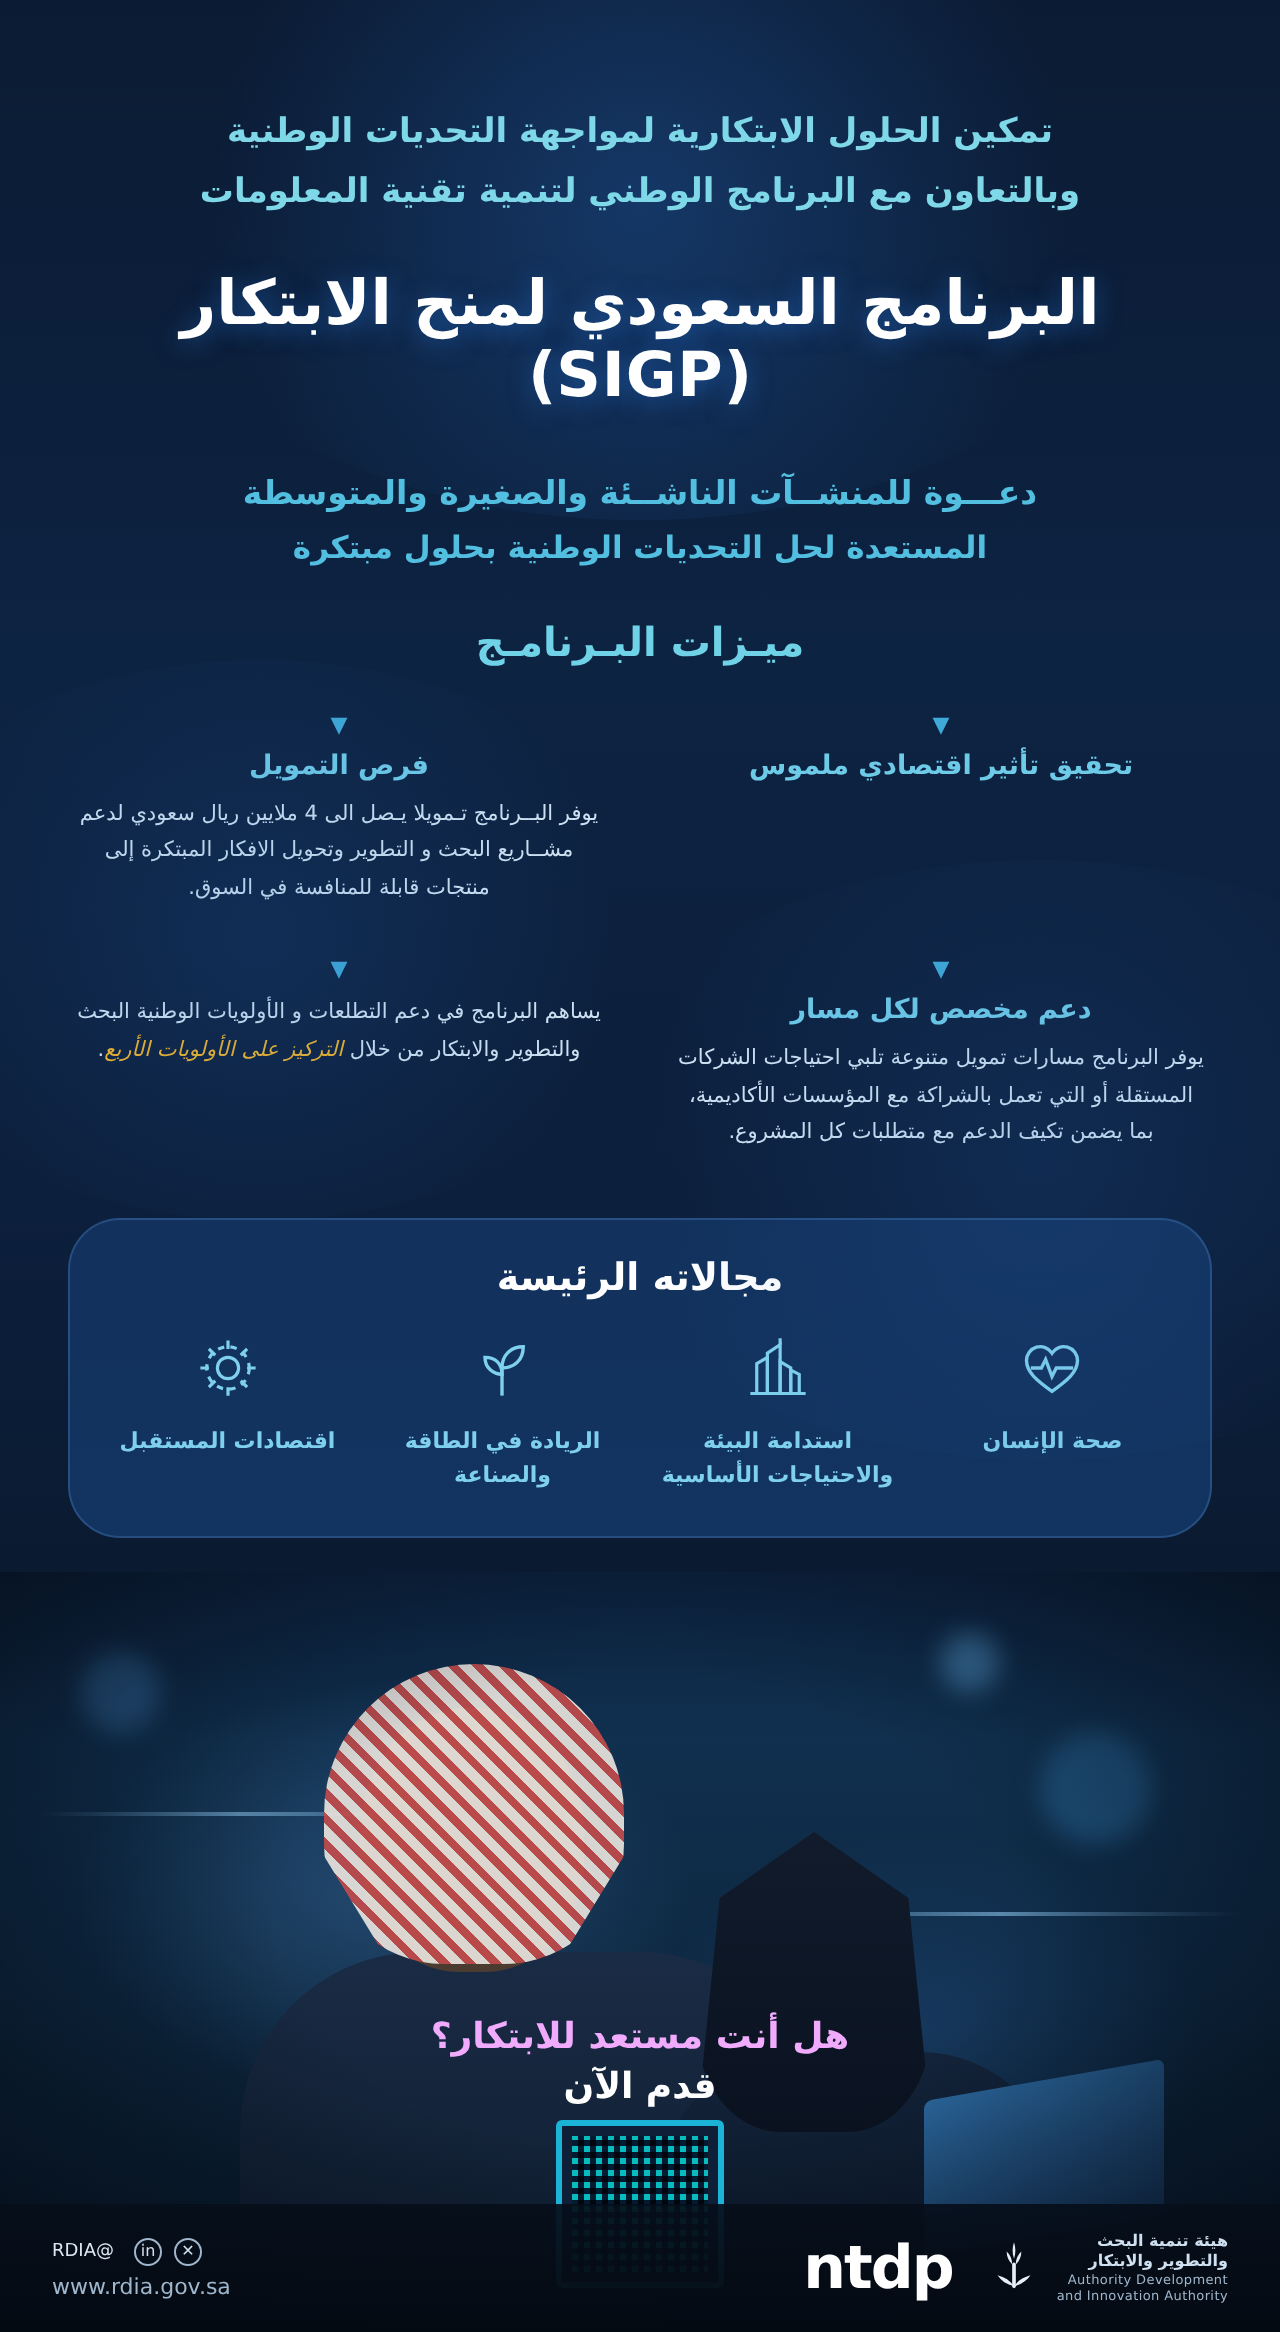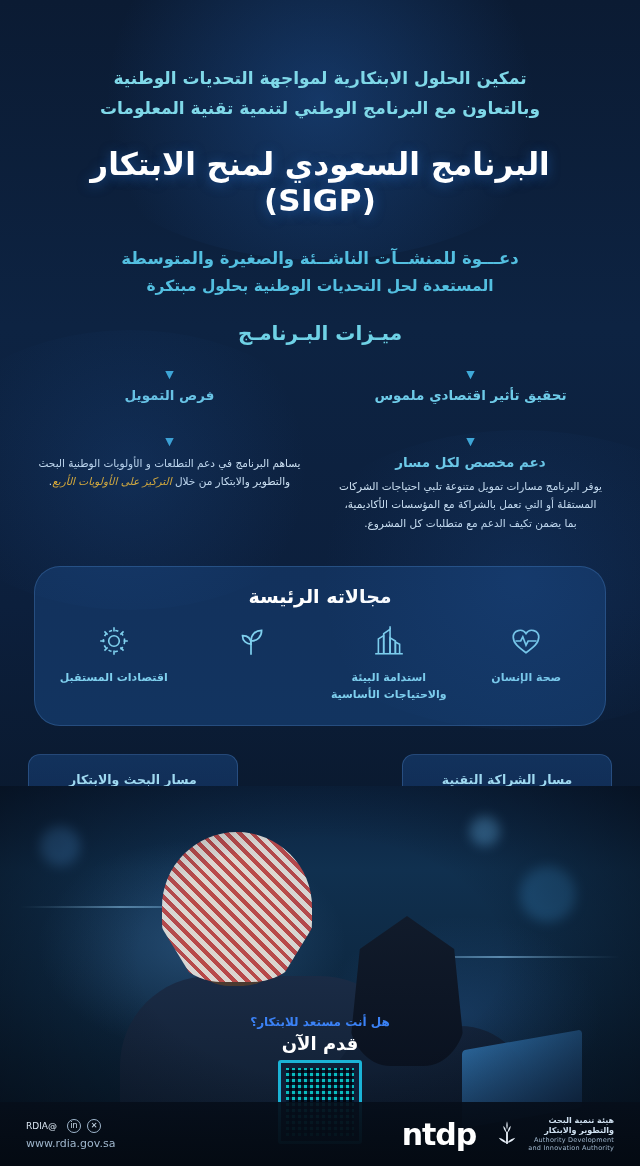--- a/index.html
+++ b/index.html
@@ -20,21 +20,20 @@
   }
   .glow.g1 { width:520px; height:320px; left:60px; top:-60px; }
   .glow.g2 { width:420px; height:280px; left:-80px; top:330px; opacity:.5; }
   .glow.g3 { width:480px; height:300px; right:-120px; top:430px; opacity:.45; }
 
   
   .header { position:relative; padding:52px 44px 0; text-align:center; }
   .tagline {
     font-size:17px; line-height:1.75; color:#7fd8e8; font-weight:600;
     letter-spacing:.2px;
-    margin-top:12px;
   }
   .title {
     margin-top:22px; font-size:31px; font-weight:bold; color:#ffffff;
     letter-spacing:.4px; text-shadow:0 2px 12px rgba(40,120,220,.5);
   }
   .subtitle {
     margin-top:26px; font-size:16.5px; font-weight:bold; line-height:1.8;
     color:#53bfe0; letter-spacing:2px;
   }
   .subtitle .l2 { letter-spacing:.4px; font-size:15.5px; }
@@ -142,21 +141,21 @@
     background:linear-gradient(160deg,#2e6fa8,#16365c); transform:skewY(-10deg);
     border-radius:4px; opacity:.9;
   }
   .photo .vig {
     position:absolute; inset:0;
     background:radial-gradient(ellipse at 50% 45%, rgba(0,0,0,0) 40%, rgba(4,10,20,.75) 100%);
   }
 
   
   .cta { position:absolute; left:0; right:0; bottom:112px; text-align:center; }
-  .cta .q { font-size:12px; font-weight:bold; color:#3b82f6; letter-spacing:.5px; }
+  .cta .q { font-size:18px; font-weight:bold; color:#f0abfc; letter-spacing:.5px; }
   .cta .a { margin-top:4px; font-size:18px; font-weight:bold; color:#ffffff; }
   .qr {
     position:absolute; left:50%; transform:translateX(-50%); bottom:22px;
     width:84px; height:84px; background:#0f1f38; border:3px solid #1bb3d6; padding:5px; border-radius:3px;
   }
   .qr .grid { width:100%; height:100%; background:
      repeating-linear-gradient(90deg,#2fe0e0 0 3px, #0f1f38 3px 6px),
      repeating-linear-gradient(0deg,#2fe0e0 0 3px, #0f1f38 3px 6px);
      background-blend-mode:multiply; opacity:.95; }
 
@@ -207,20 +206,21 @@
   <div class="features">
 
     <div class="feature">
       <div class="feat-icon">▼</div>
       <div class="feat-title">تحقيق تأثير اقتصادي ملموس</div>
     </div>
 
     <div class="feature">
       <div class="feat-icon">▼</div>
       <div class="feat-title">فرص التمويل</div>
+      <div class="feat-body">يوفر البــرنامج تـمويلا يـصل الى 4 ملايين ريال سعودي لدعم مشــاريع البحث و التطوير وتحويل الافكار المبتكرة إلى منتجات قابلة للمنافسة في السوق.</div>
     </div>
 
     <div class="feature">
       <div class="feat-icon">▼</div>
       <div class="feat-title">دعم مخصص لكل مسار</div>
       <div class="feat-body">يوفر البرنامج مسارات تمويل متنوعة تلبي احتياجات الشركات المستقلة أو التي تعمل بالشراكة مع المؤسسات الأكاديمية، بما يضمن تكيف الدعم مع متطلبات كل المشروع.</div>
     </div>
 
     <div class="feature">
       <div class="feat-icon">▼</div>
@@ -258,20 +258,21 @@
       </div>
 
       <div class="area">
         <div class="ico">
           <svg viewBox="0 0 32 32" fill="none" stroke="currentColor" stroke-width="1.6">
             <path d="M16 29V16"></path>
             <path d="M16 16c0-6 4-10 10-10 0 6-4 10-10 10z"></path>
             <path d="M16 19C12 19 8 16 8 11c5 0 8 3 8 8z"></path>
           </svg>
         </div>
+        <div class="lbl">الريادة في الطاقة والصناعة</div>
       </div>
 
       <div class="area">
         <div class="ico">
           <svg viewBox="0 0 32 32" fill="none" stroke="currentColor" stroke-width="1.5">
             <circle cx="16" cy="16" r="5"></circle>
             <path d="M16 3v4M16 25v4M3 16h4M25 16h4M7 7l3 3M22 22l3 3M25 7l-3 3M10 22l-3 3"></path>
             <circle cx="16" cy="16" r="10" stroke-dasharray="3 3"></circle>
           </svg>
         </div>

